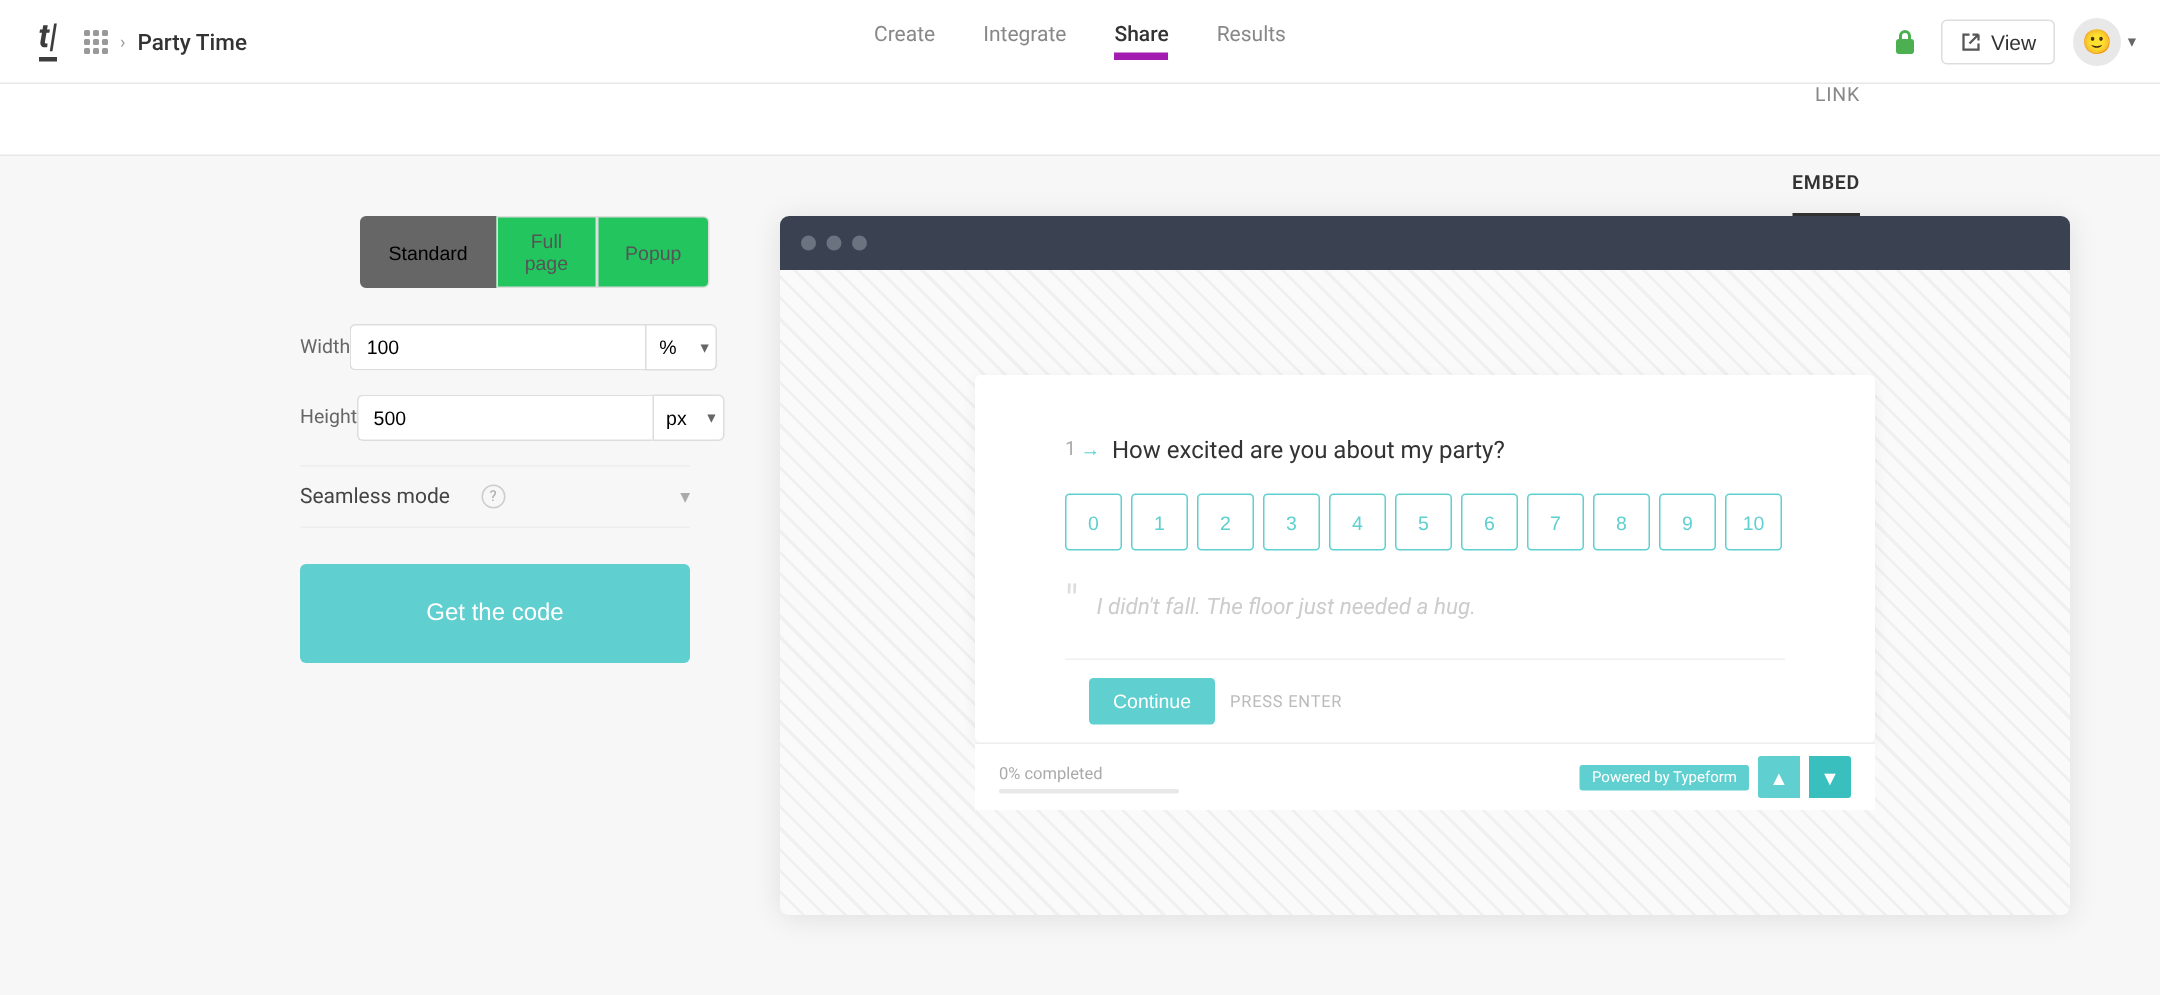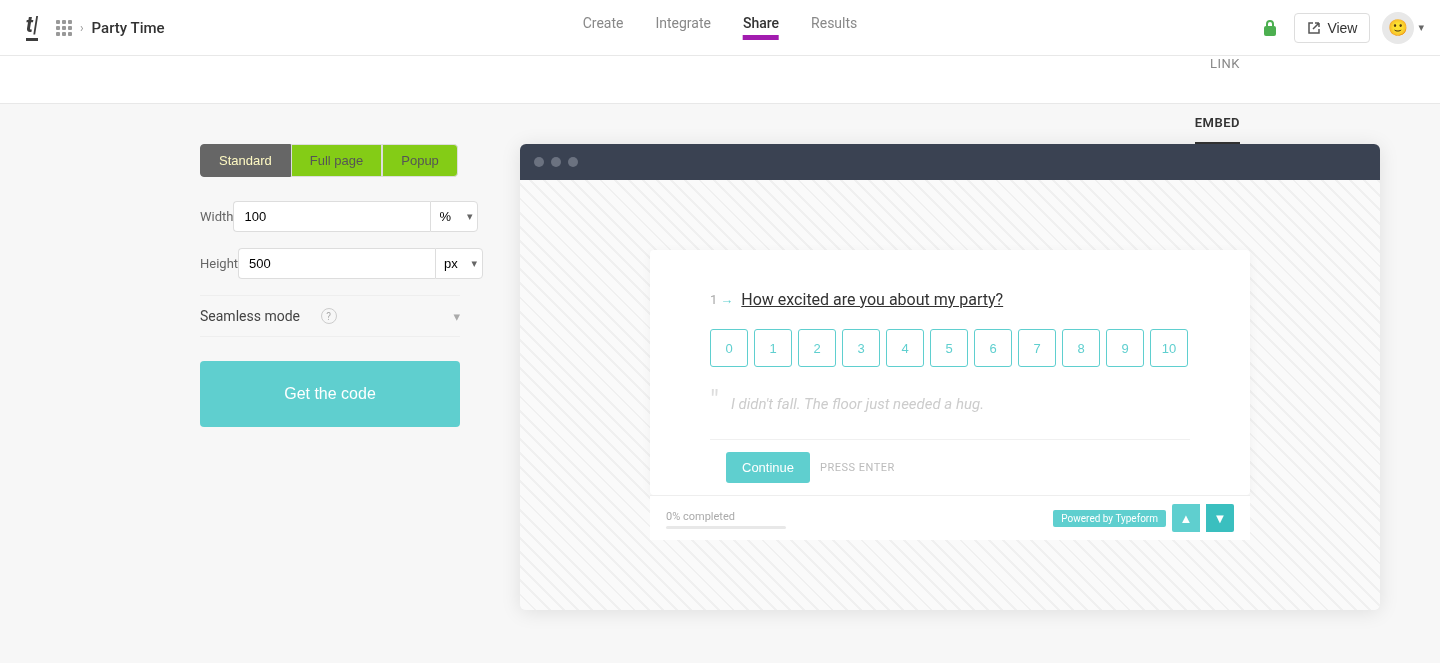--- a/index.html
+++ b/index.html
@@ -157,31 +157,32 @@
     }
 
     .embed-type-btns {
       display: flex;
       gap: 0;
       margin-bottom: 24px;
     }
     .embed-type-btn {
       padding: 8px 18px;
       border: 1px solid #ddd;
-      background: #84cc16;
+      background: #22c55e;
       cursor: pointer;
       font-size: 13px;
       color: #555;
     }
     .embed-type-btn:first-child { border-radius: 4px 0 0 4px; }
     .embed-type-btn:last-child { border-radius: 0 4px 4px 0; }
     .embed-type-btn.active {
       background: #666;
-      color: #fef9c3;
+      color: #000000;
       border-color: #666;
+      margin-left: 40px;
     }
 
     .field-row {
       display: flex;
       align-items: center;
       margin-bottom: 16px;
     }
     .field-label {
       width: 80px;
       font-size: 13px;
@@ -339,21 +340,20 @@
       color: #aaa;
       font-size: 13px;
       display: flex;
       align-items: center;
       gap: 3px;
     }
     .question-text {
       font-size: 16px;
       color: #333;
       font-weight: 400;
-      text-decoration: underline;
     }
     .scale-row {
       display: flex;
       gap: 6px;
       margin-bottom: 24px;
     }
     .scale-btn {
       width: 38px;
       height: 38px;
       border: 1px solid #5fcfcf;

